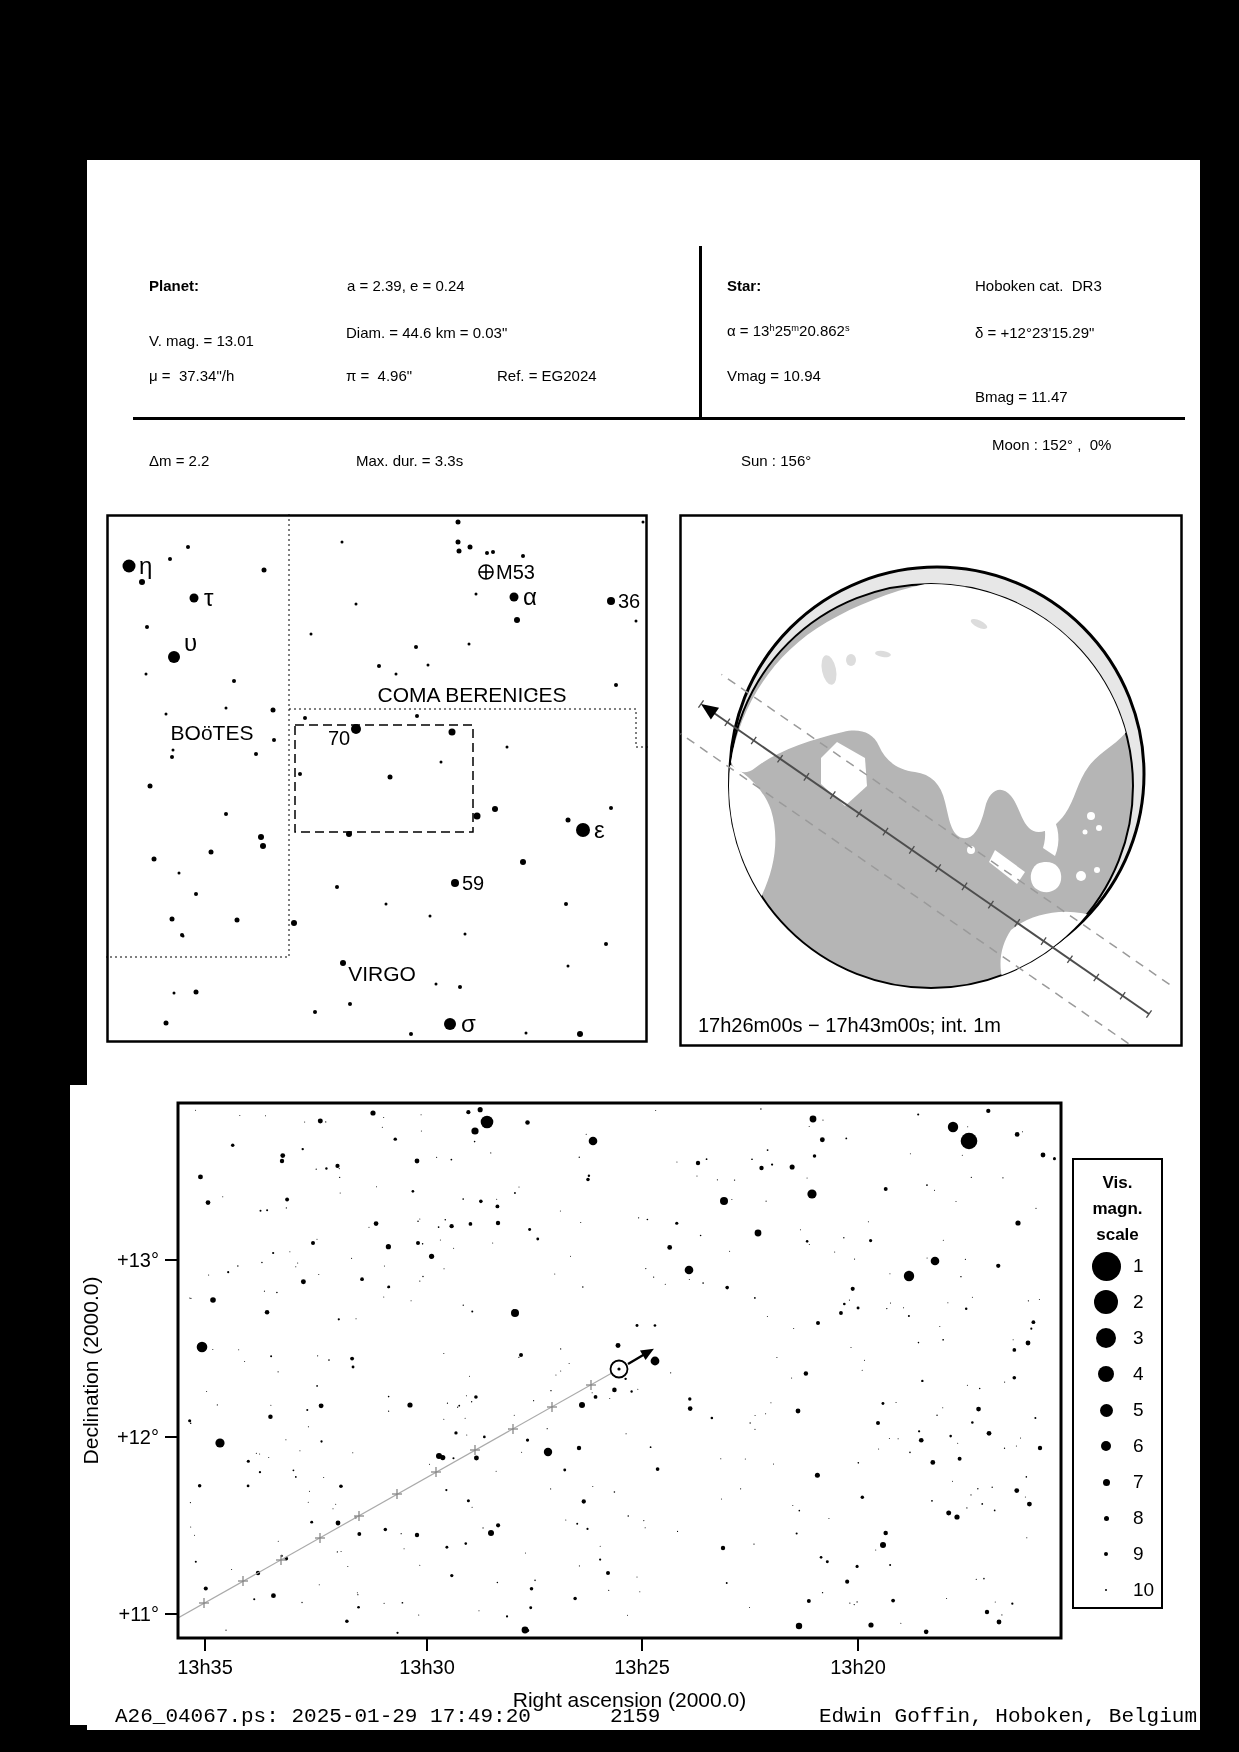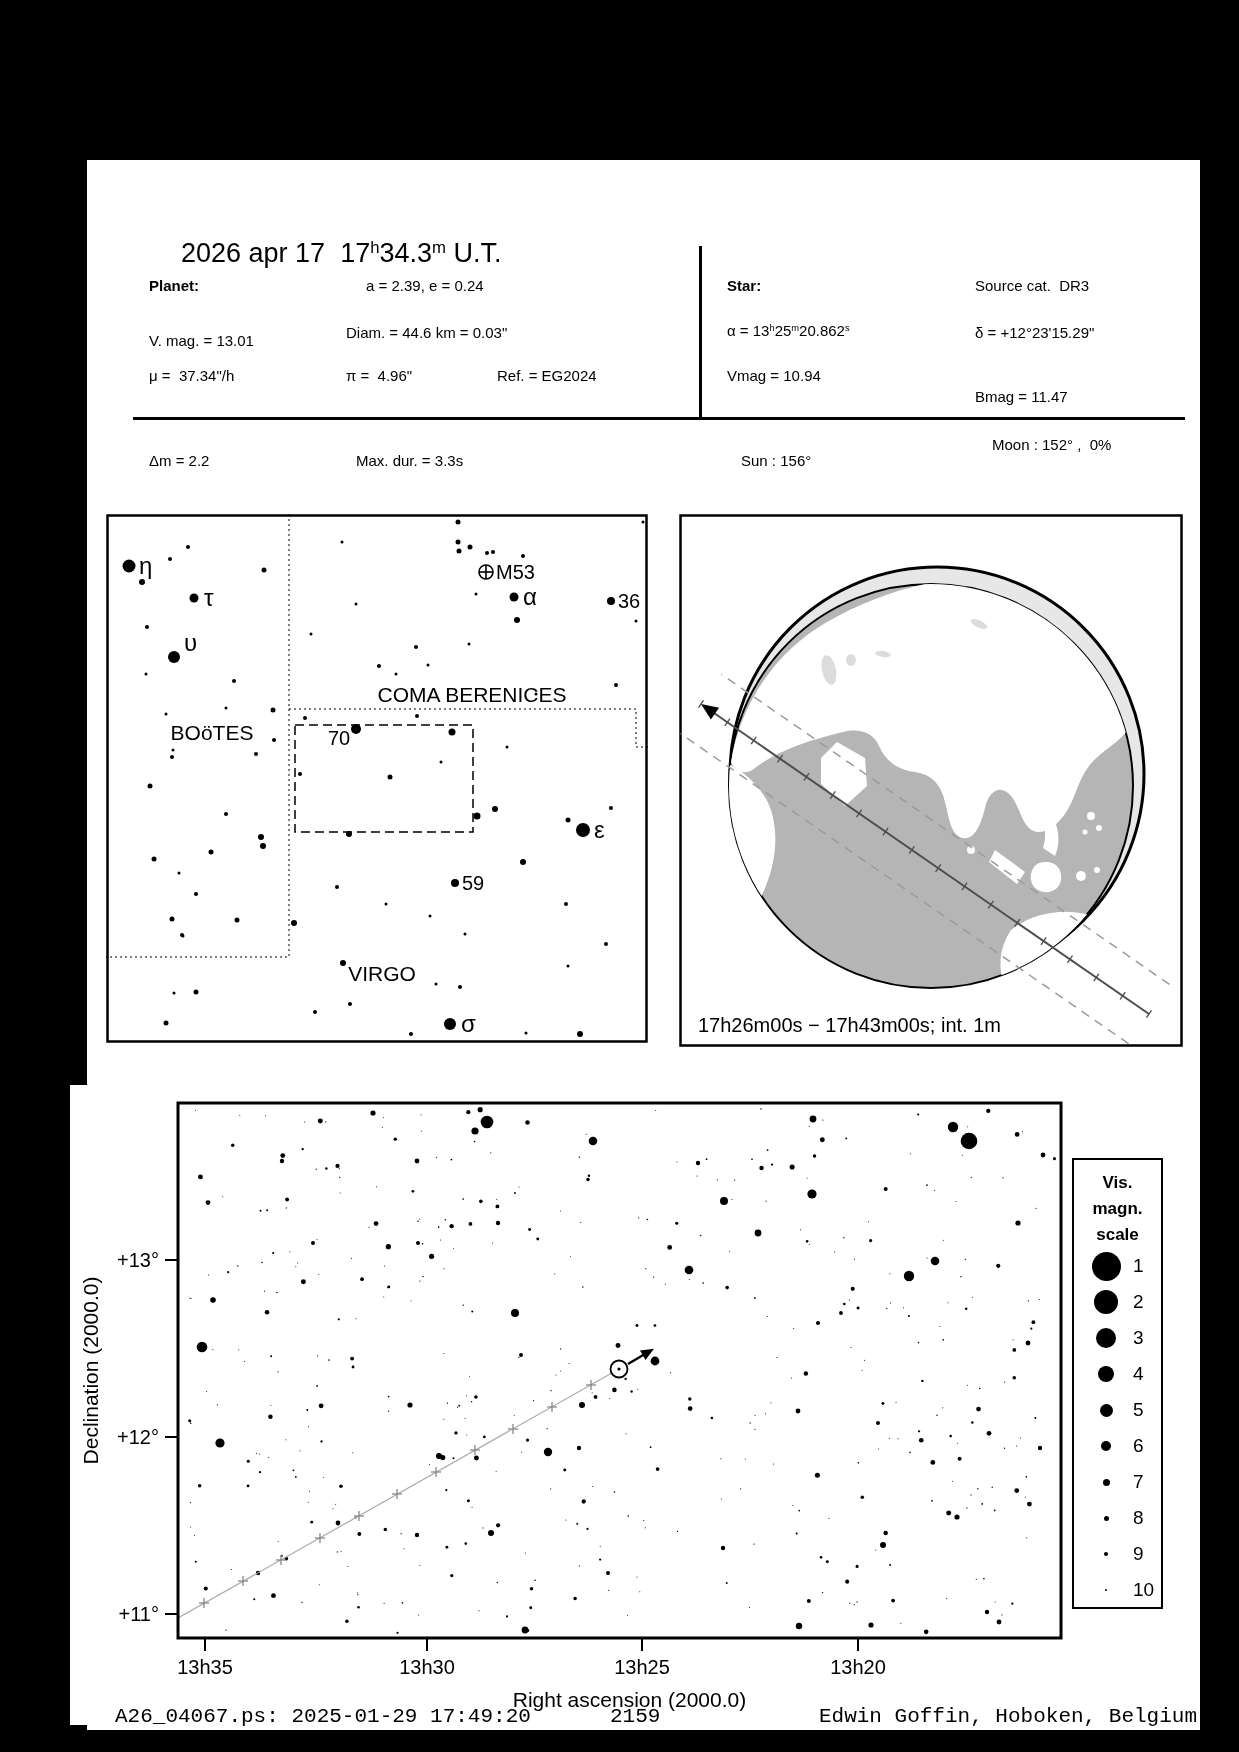--- a/index.html
+++ b/index.html
@@ -25,34 +25,33 @@
   .leg-dot{background:#000;border-radius:50%;}
   .leg-num{font-size:19px;margin-left:4px;}
   .t-mono{font-family:"Liberation Mono","DejaVu Sans Mono",monospace;font-size:21px;}
 </style>
 </head>
 <body>
 
 <div id="stage">
   <div id="paper"></div>
 
-  <div class="abs t-sub" style="left:181px;top:238px;"><span>2026 apr 17  17</span><span class="sup">h</span><span>34.3</span><span class="sup">m</span><span> U.T.</span></div>
 
   <div class="abs t-cell t-bold" style="left:149px;top:277px;">Planet:</div>
-  <div class="abs t-cell" style="left:366px;top:277px;">a = 2.39, e = 0.24</div>
+  <div class="abs t-cell" style="left:347px;top:277px;">a = 2.39, e = 0.24</div>
   <div class="abs t-cell" style="left:149px;top:332px;">V. mag. = 13.01</div>
   <div class="abs t-cell" style="left:346px;top:324px;">Diam. = 44.6 km = 0.03"</div>
   <div class="abs t-cell" style="left:149px;top:367px;">μ =  37.34"/h</div>
   <div class="abs t-cell" style="left:346px;top:367px;">π =  4.96"</div>
   <div class="abs t-cell" style="left:497px;top:367px;">Ref. = EG2024</div>
 
   <div class="vline" style="left:699px;top:246px;height:172px;"></div>
 
   <div class="abs t-cell t-bold" style="left:727px;top:277px;">Star:</div>
-  <div class="abs t-cell" style="left:975px;top:277px;">Source cat.  DR3</div>
+  <div class="abs t-cell" style="left:975px;top:277px;">Hoboken cat.  DR3</div>
   <div class="abs t-cell" style="left:727px;top:322px;"><span>α = 13</span><span class="sup">h</span><span>25</span><span class="sup">m</span><span>20.862</span><span class="sup">s</span></div>
   <div class="abs t-cell" style="left:975px;top:324px;">δ = +12°23'15.29"</div>
   <div class="abs t-cell" style="left:727px;top:367px;">Vmag = 10.94</div>
   <div class="abs t-cell" style="left:975px;top:388px;">Bmag = 11.47</div>
 
   <div class="hline" style="left:133px;top:417px;width:1052px;"></div>
 
   <div class="abs t-cell" style="left:149px;top:452px;">Δm = 2.2</div>
   <div class="abs t-cell" style="left:356px;top:452px;">Max. dur. = 3.3s</div>
   <div class="abs t-cell" style="left:741px;top:452px;">Sun : 156°</div>

